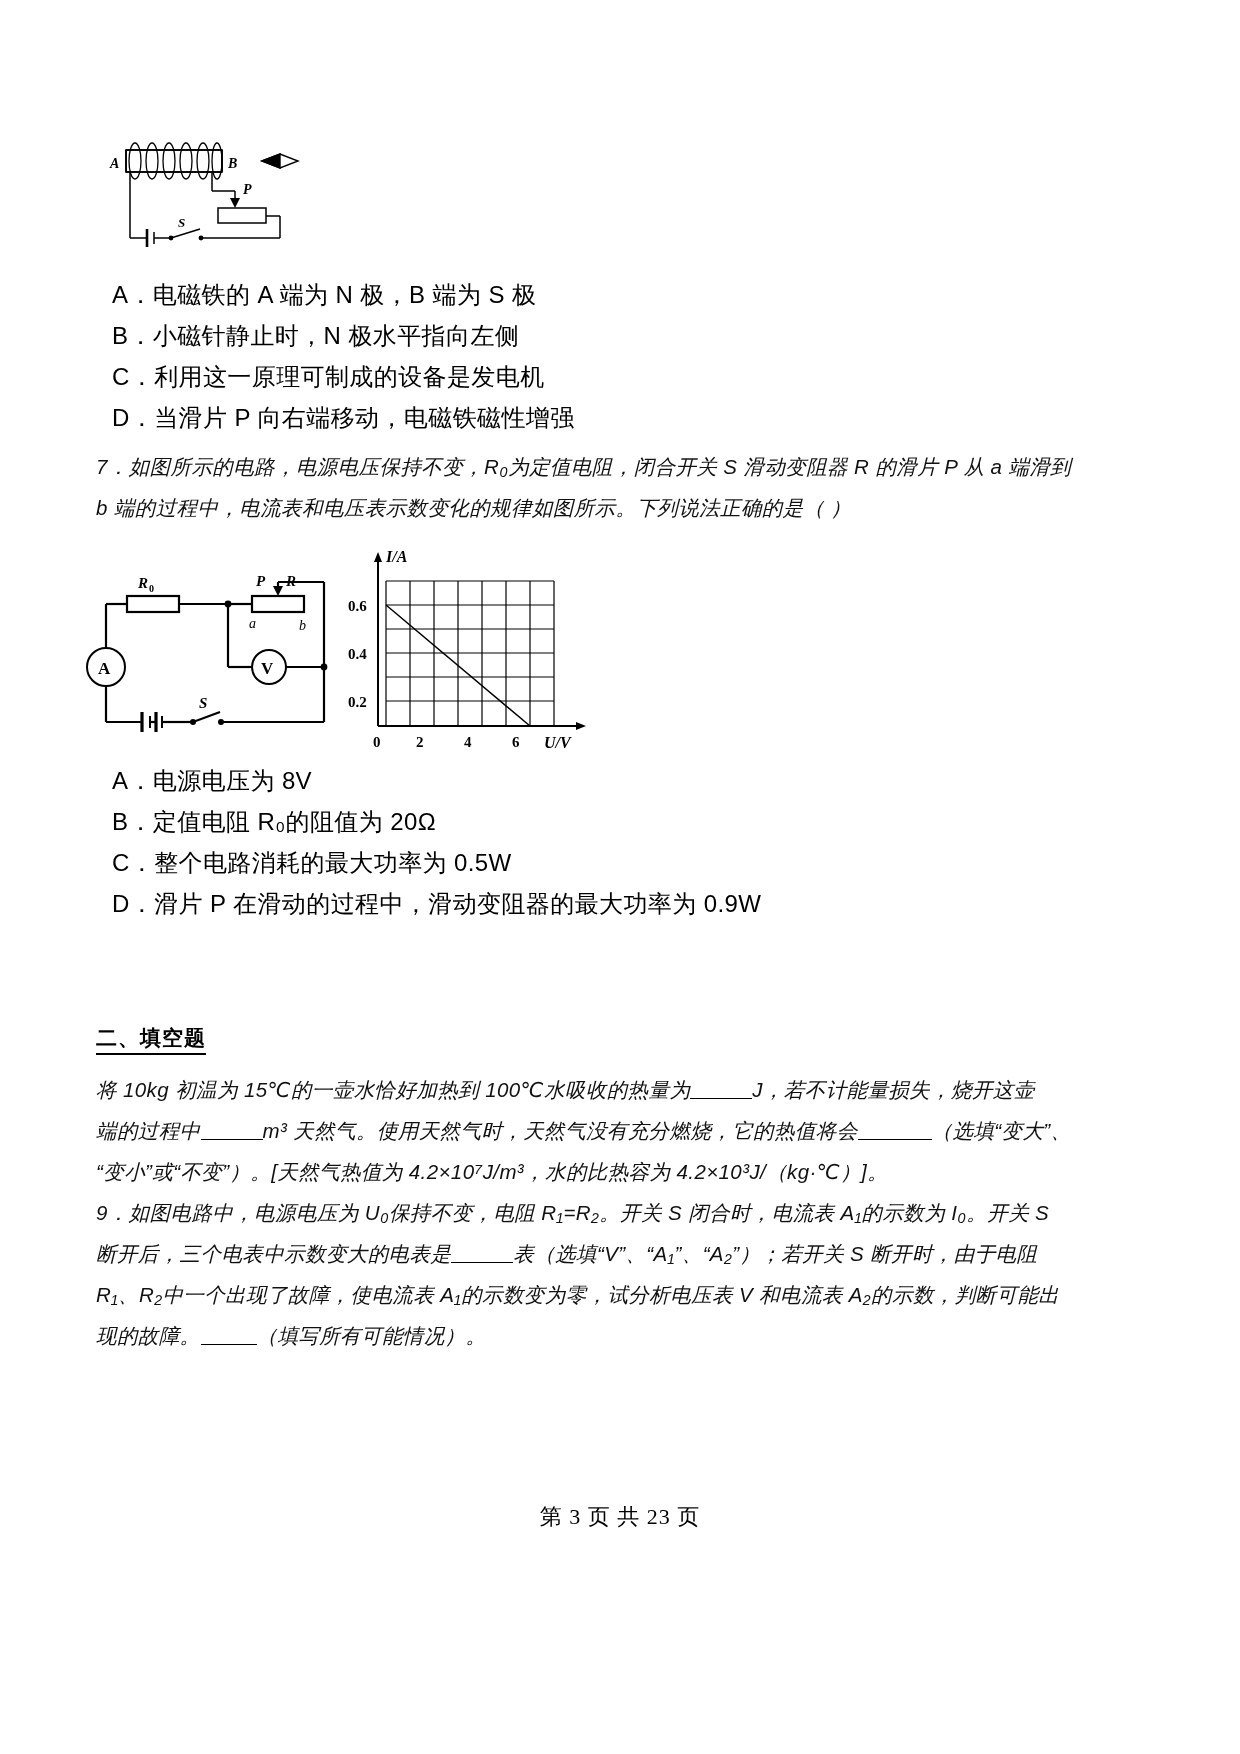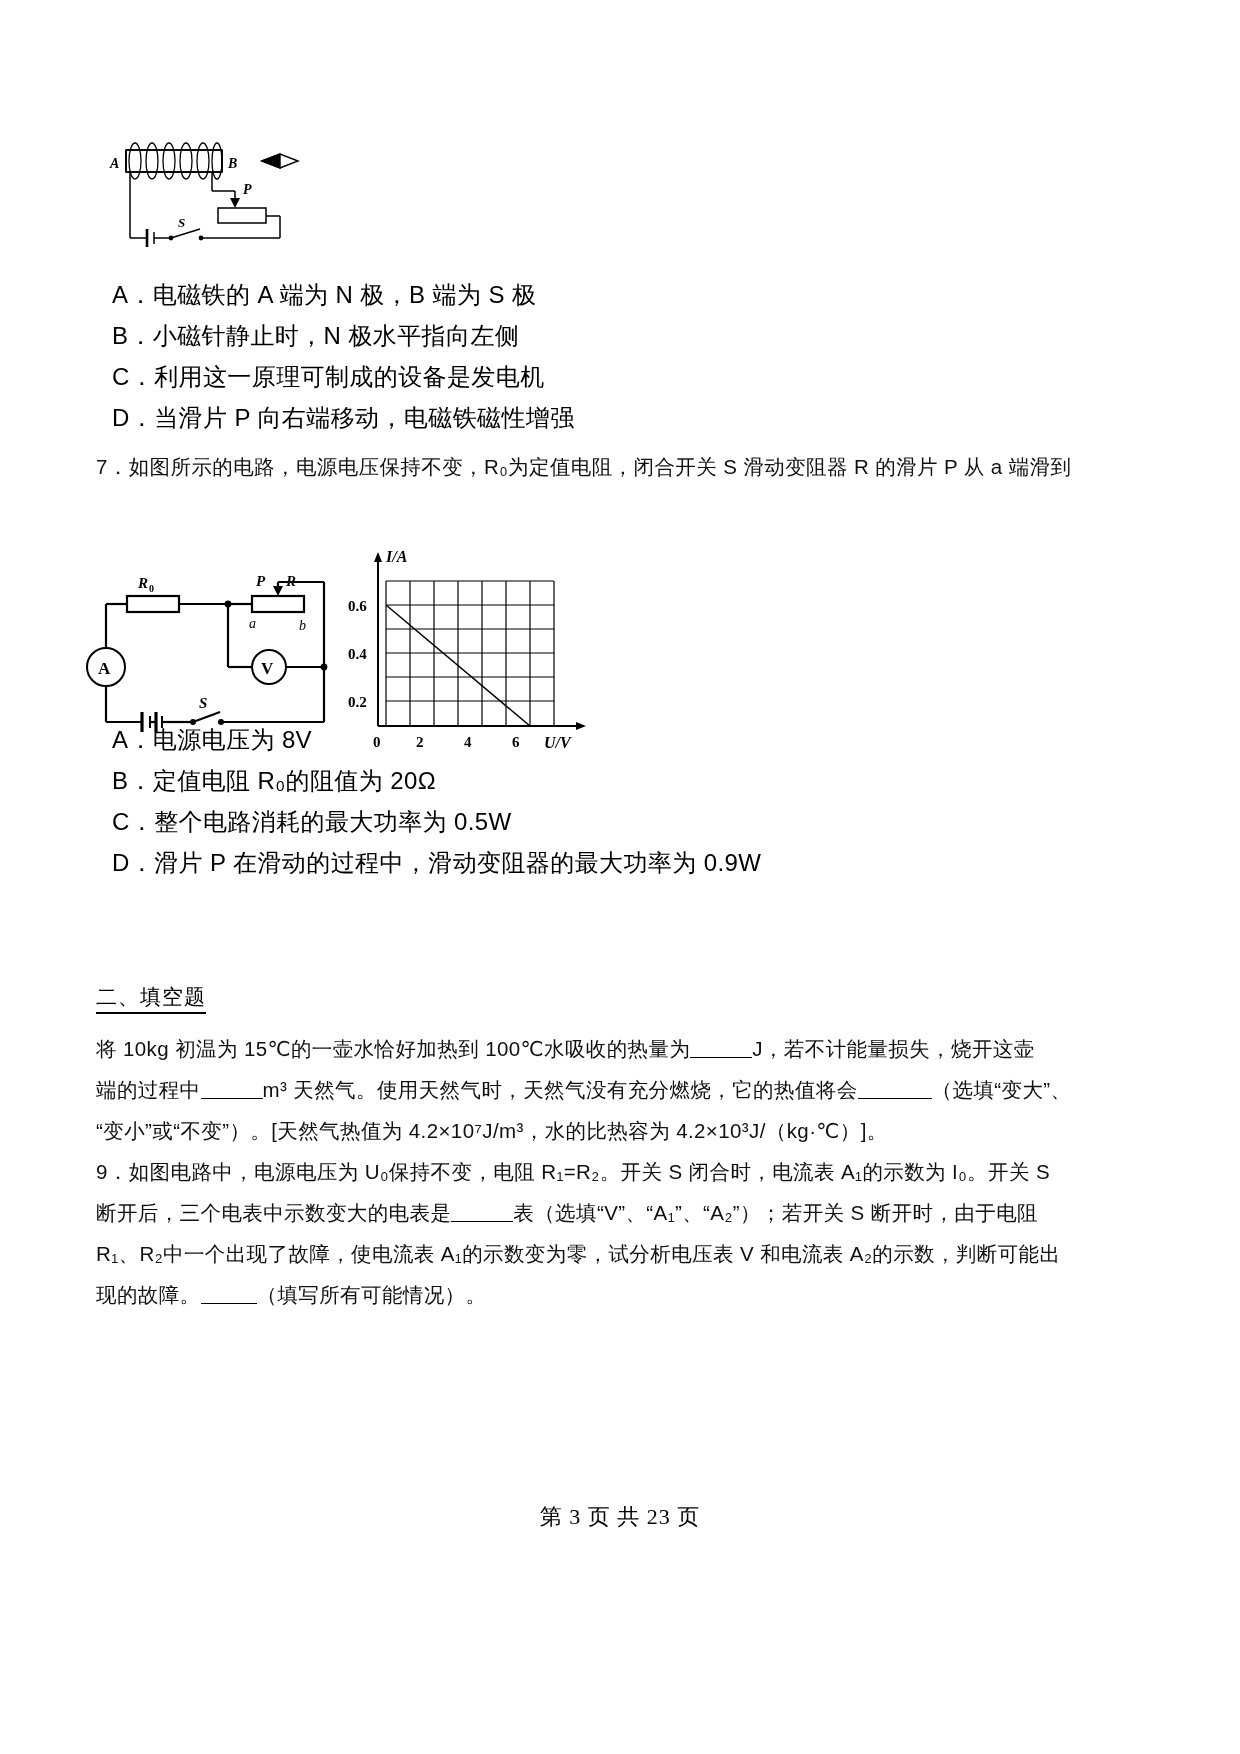--- a/index.html
+++ b/index.html
@@ -27,20 +27,21 @@
     top: 0;
     width: 1056px;
   }
   .ptext {
     font-size: 20.5px;
     line-height: 41px;
     letter-spacing: 0.4px;
     color: #111;
     margin: 0;
     text-align: justify;
+    font-style: italic;
   }
   .opt {
     font-size: 24px;
     line-height: 41px;
     margin: 0;
     padding-left: 16px;
     letter-spacing: 0.4px;
   }
   .blank-ul {
     display: inline-block;
@@ -53,21 +54,21 @@
   .blank-ul.w3 { min-width: 56px; }
 
   
   #fig1 { position: absolute; left: 100px; top: 128px; width: 300px; height: 135px; }
 
   
   #fig2 { position: absolute; left: 86px; top: 536px; width: 500px; height: 215px; }
 
   .secttitle {
     font-size: 21px;
-    font-weight: normal;
+    font-weight: bold;
     letter-spacing: 1px;
     display: inline-block;
     border-bottom: 2px solid #000;
     padding-bottom: 1px;
   }
   .footer {
     position: absolute;
     left: 0; right: 0;
     top: 1502px;
     text-align: center;
@@ -244,20 +245,21 @@
   <div class="content">
 
     <div style="height:274px"></div>
 
     <p class="opt">A．电磁铁的 A 端为 N 极，B 端为 S 极</p>
     <p class="opt">B．小磁针静止时，N 极水平指向左侧</p>
     <p class="opt">C．利用这一原理可制成的设备是发电机</p>
     <p class="opt">D．当滑片 P 向右端移动，电磁铁磁性增强</p>
 
     <p class="ptext" style="margin-top:8px"><span>7．</span><span>如图所示的电路，电源电压保持不变，R₀为定值电阻，闭合开关 S 滑动变阻器 R 的滑片 P 从 a 端滑到</span></p>
+    <p class="ptext">b 端的过程中，电流表和电压表示数变化的规律如图所示。下列说法正确的是（        ）</p>
 
     <div style="height:232px"></div>
 
     <p class="opt">A．电源电压为 8V</p>
     <p class="opt">B．定值电阻 R₀的阻值为 20Ω</p>
     <p class="opt">C．整个电路消耗的最大功率为 0.5W</p>
     <p class="opt">D．滑片 P 在滑动的过程中，滑动变阻器的最大功率为 0.9W</p>
 
     <div style="height:100px"></div>
 

